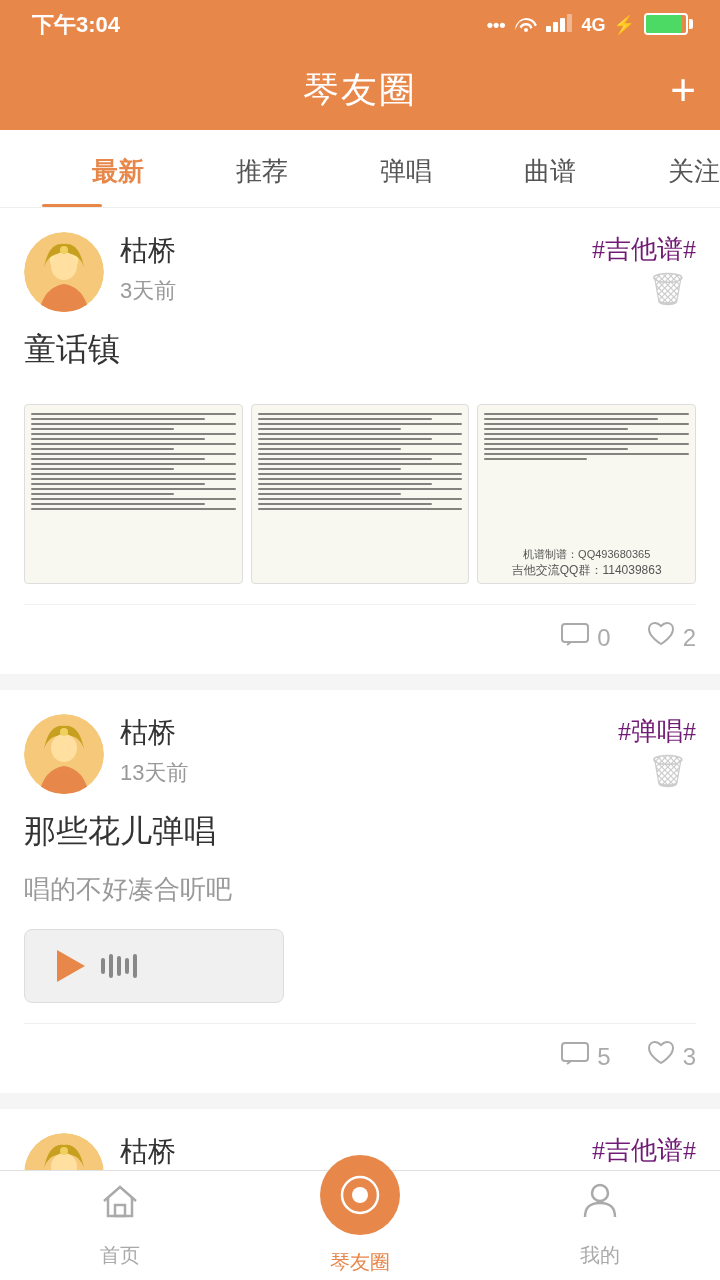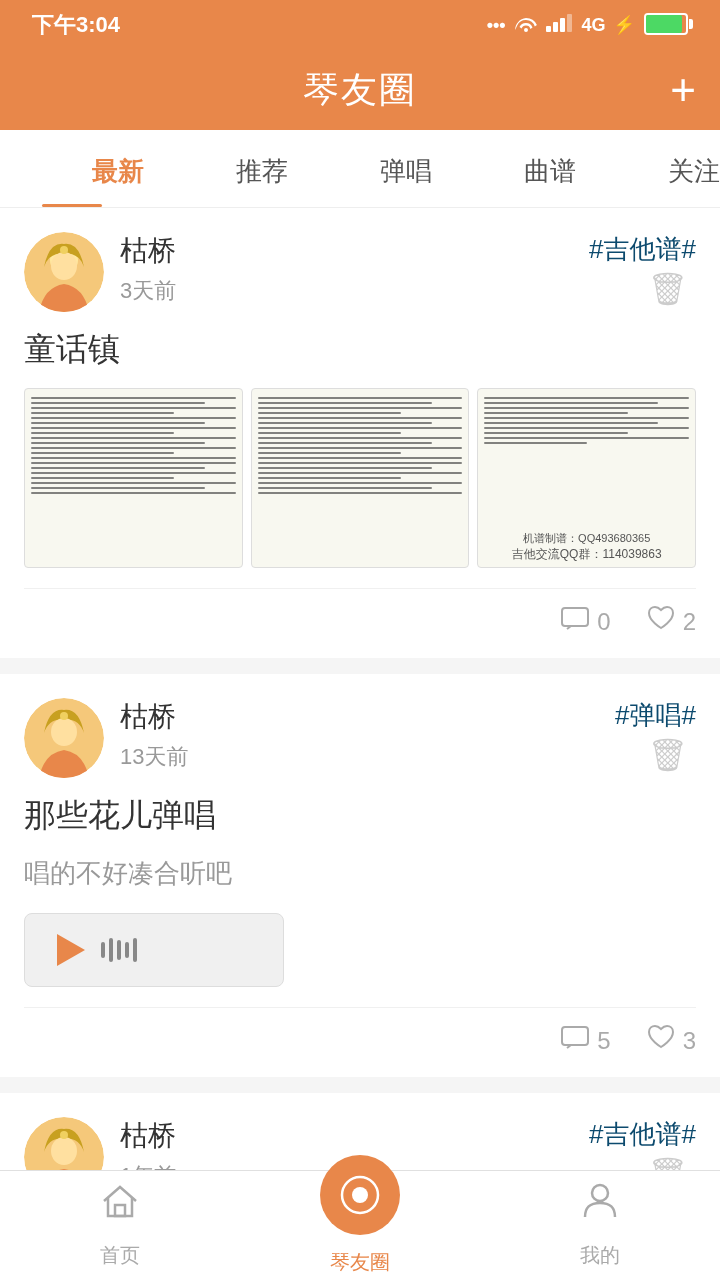--- a/index.html
+++ b/index.html
@@ -139,24 +139,25 @@
       font-size: 28px;
       color: #333;
       font-weight: 500;
     }
     .post-time {
       font-size: 22px;
       color: #999;
       margin-top: 6px;
     }
     .post-tag {
-      color: #0c4a6e;
+      color: #701a75;
       font-size: 26px;
       font-weight: 400;
       white-space: nowrap;
+      font-family: Liberation Serif, serif;
     }
 
     
     .post-meta-row {
       display: flex;
       justify-content: space-between;
       align-items: flex-start;
     }
     .delete-icon {
       color: #ccc;
@@ -183,20 +184,21 @@
     .sheet-music-thumb {
       flex: 1;
       height: 180px;
       background: #f8f8f0;
       border: 1px solid #ddd;
       border-radius: 4px;
       overflow: hidden;
       position: relative;
       display: flex;
       flex-direction: column;
+      margin-top: 16px;
     }
     .sheet-lines {
       flex: 1;
       padding: 8px 6px 4px;
       display: flex;
       flex-direction: column;
       gap: 3px;
     }
     .sheet-line {
       height: 2px;

